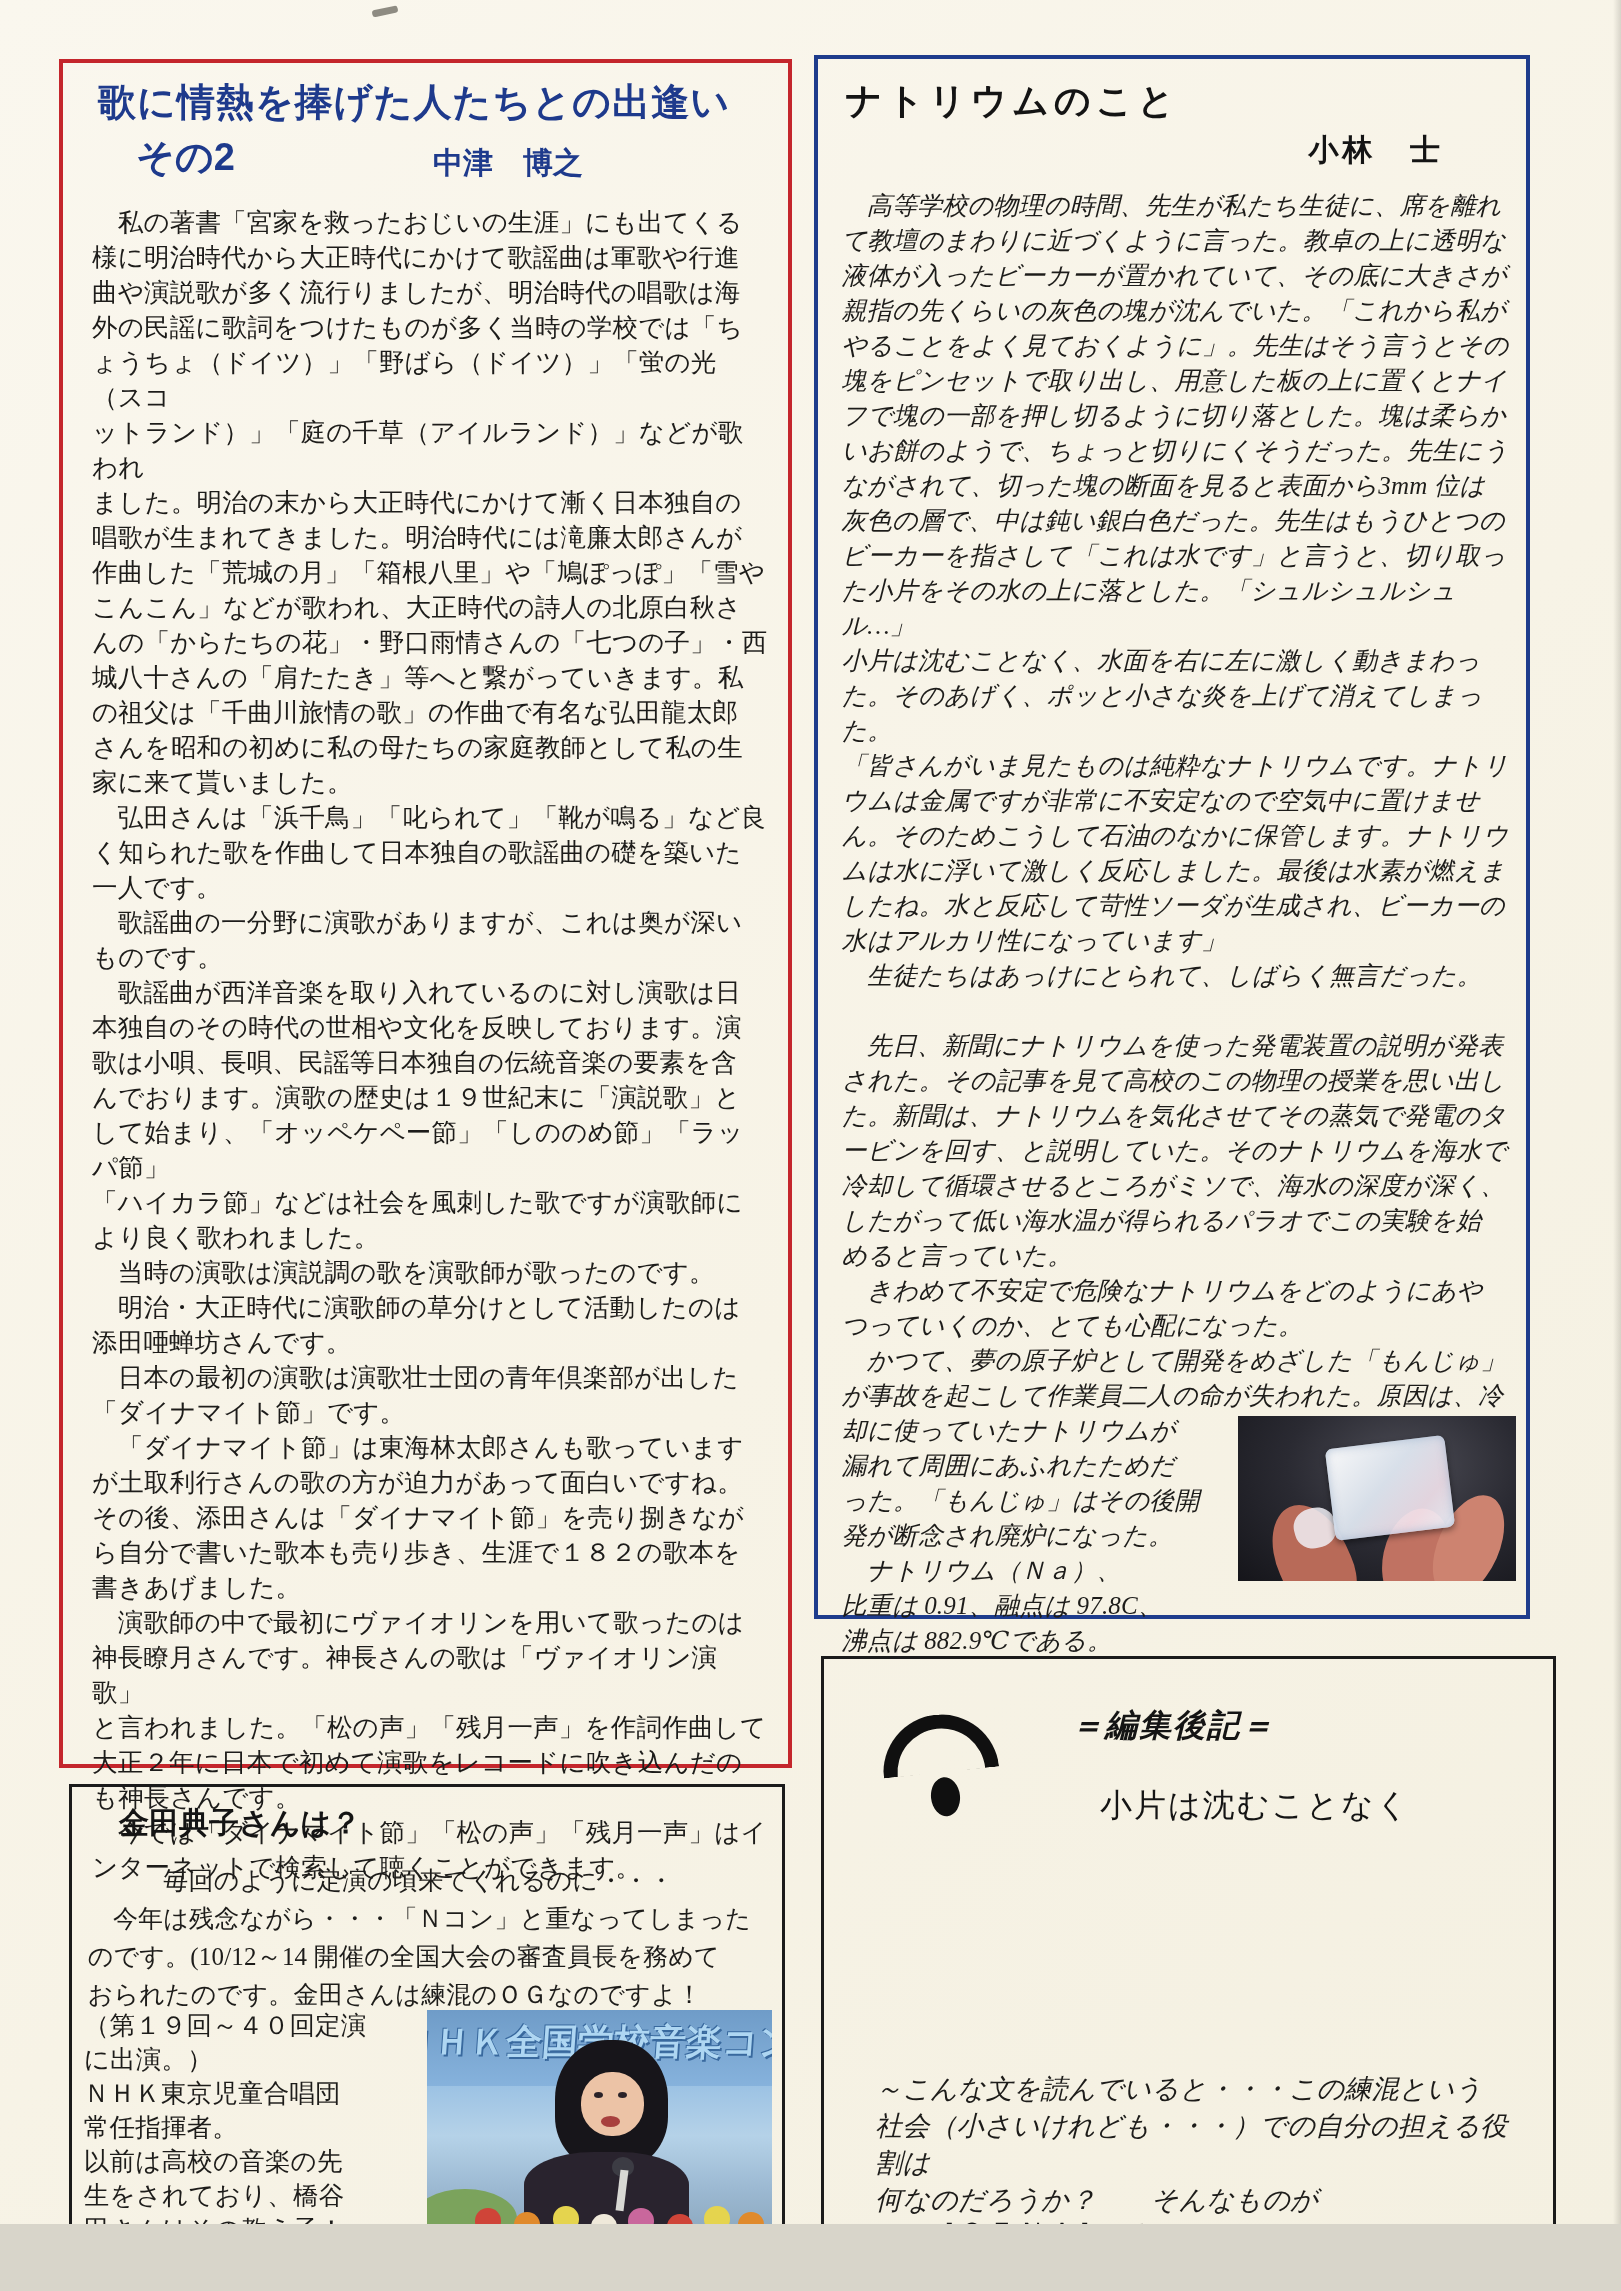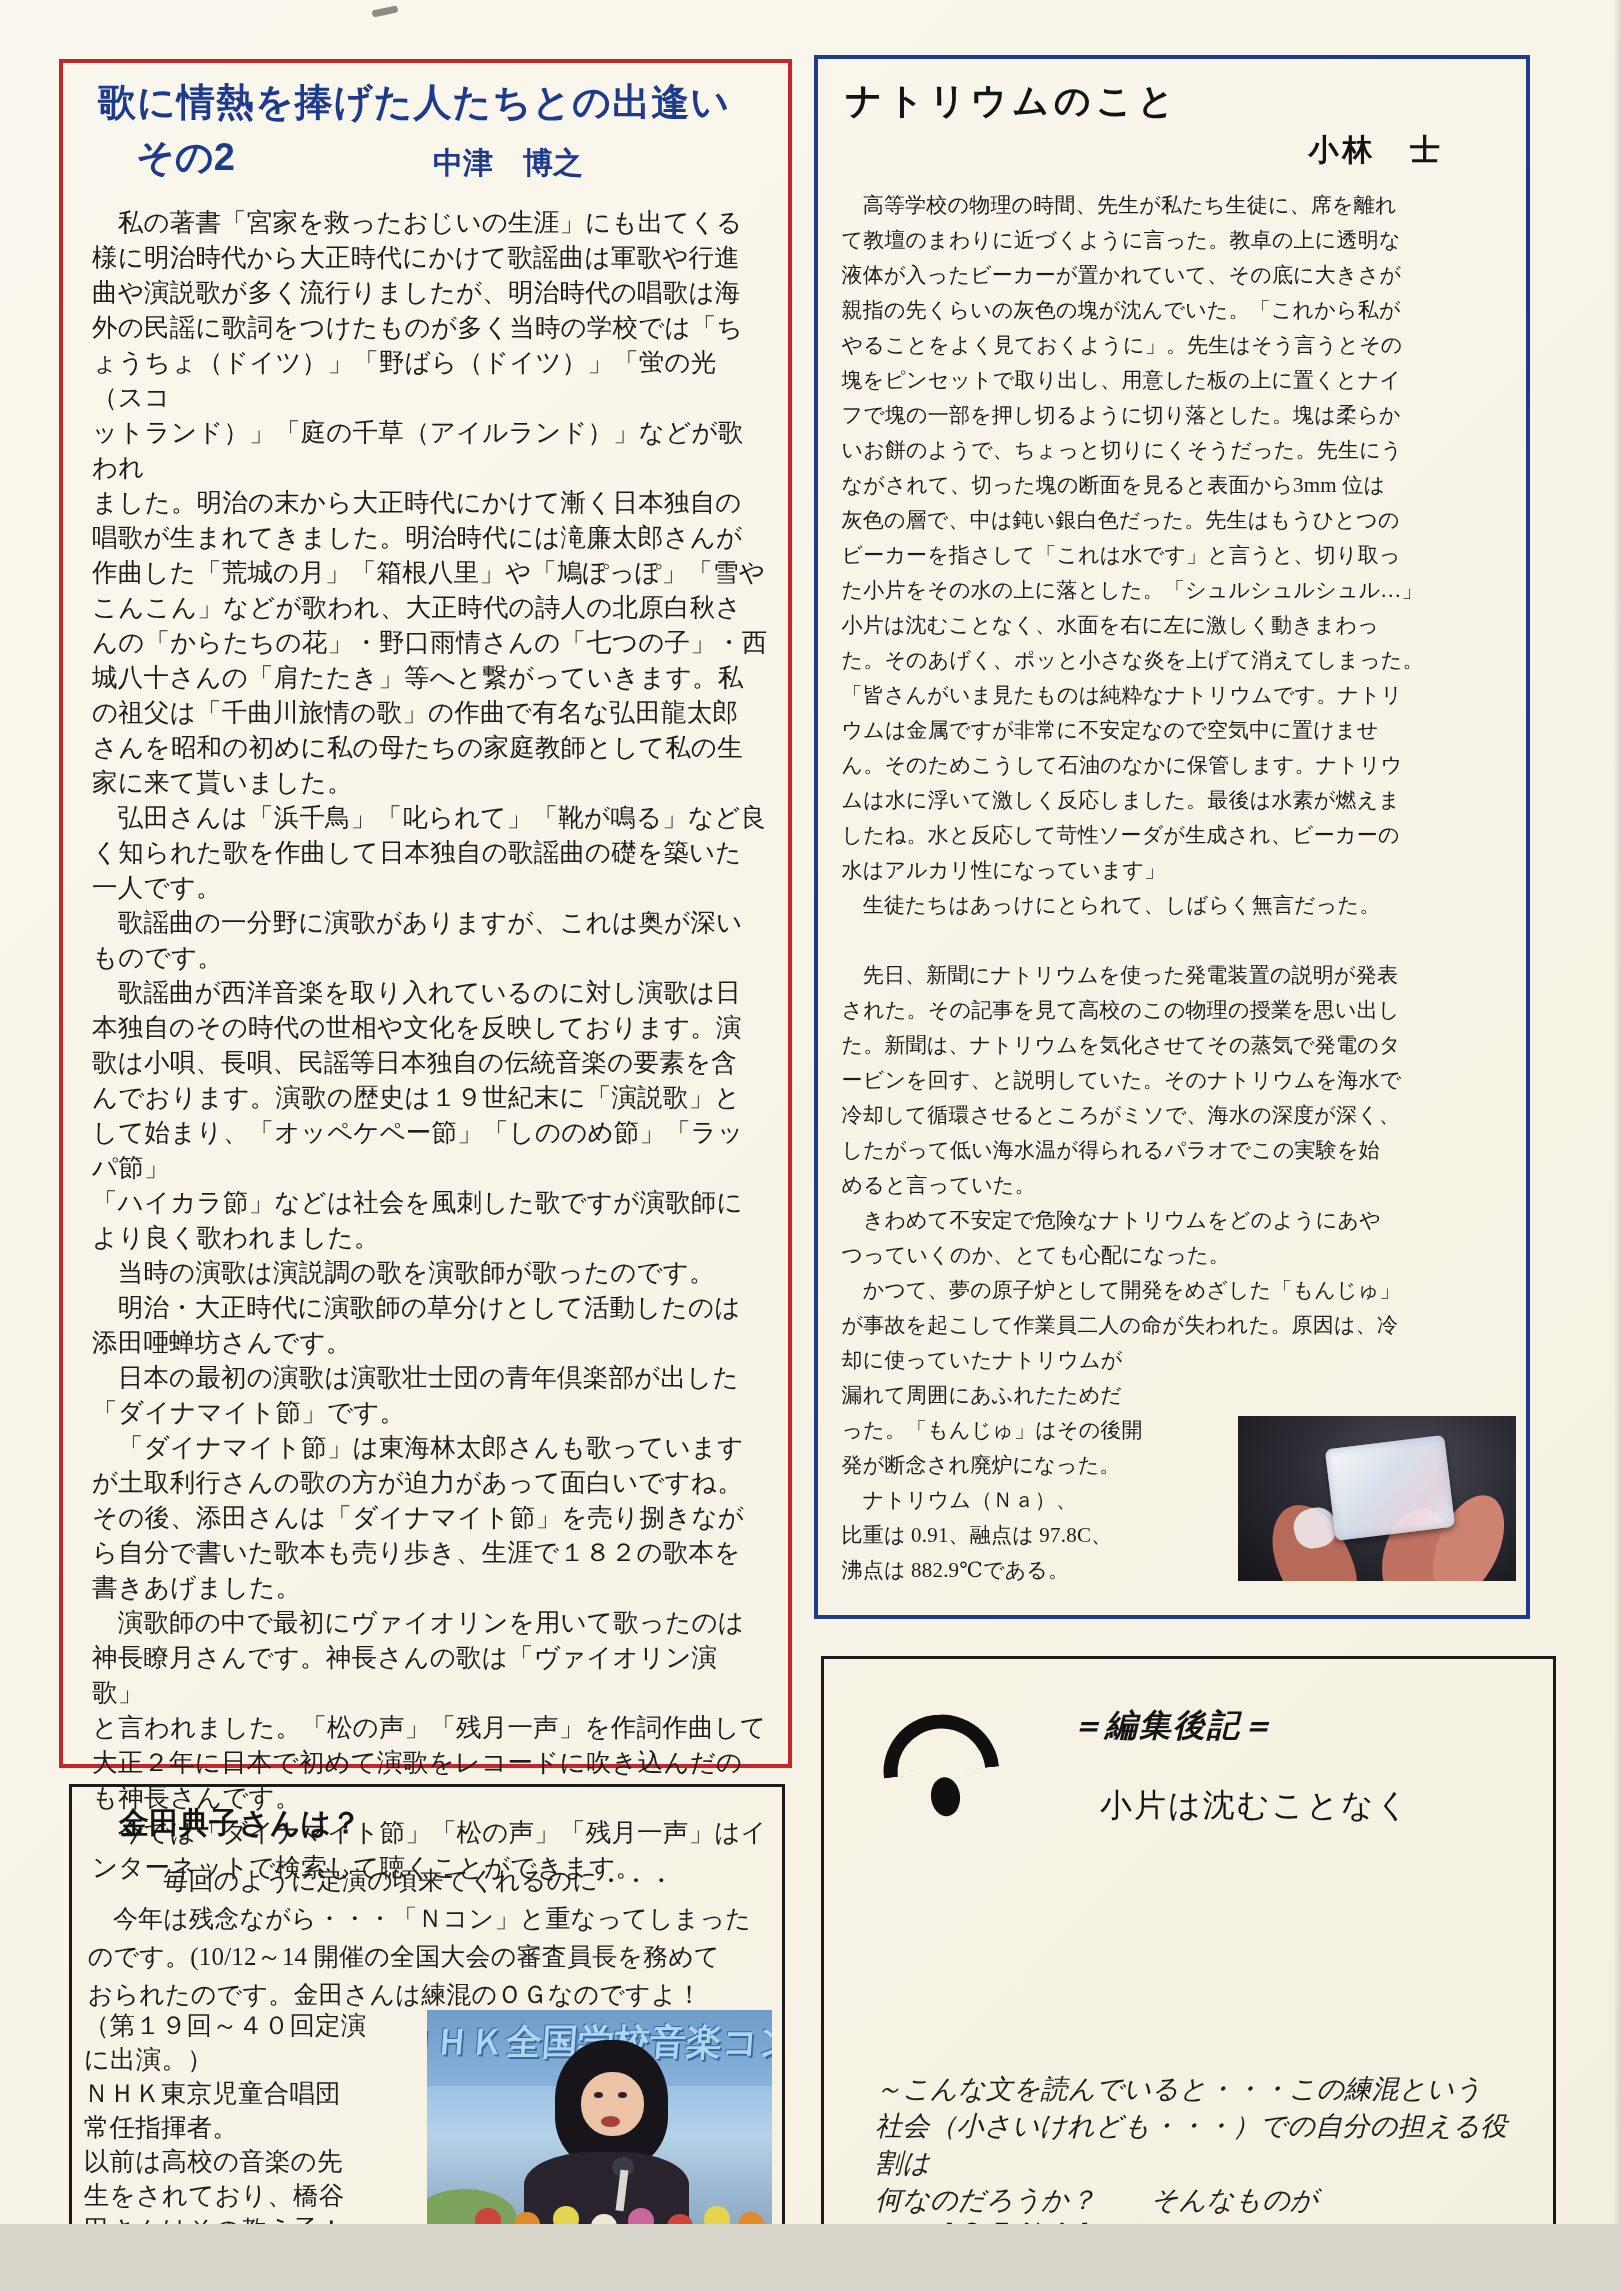--- a/index.html
+++ b/index.html
@@ -39,21 +39,21 @@
   .sodium-box{left:814px;top:55px;width:716px;height:1564px;border:4.9px solid #1e3c8c;}
   .sodium-title{
     position:absolute;left:27.4px;top:17.6px;
     font-family:"Liberation Sans","DejaVu Sans",sans-serif;
     font-weight:bold;font-size:36px;color:#141414;letter-spacing:4.9px;margin:0;
   }
   .sodium-author{
     position:absolute;right:82px;top:71px;
     font-weight:bold;font-size:30px;color:#141414;letter-spacing:3.9px;
   }
-  .sodium-body{left:23.5px;top:129px;width:676px;font-size:21px;line-height:35px;}
+  .sodium-body{left:23.5px;top:129px;width:676px;font-size:25px;line-height:35px;font-style:italic;}
   
   .sodium-photo{
     position:absolute;left:420px;top:1357px;width:278px;height:165px;margin:0;
     background:radial-gradient(ellipse at 60% 30%,#4c4c55 0%,#2a2a32 50%,#15151a 100%);
     overflow:hidden;
   }
   .sodium-photo div{position:absolute;}
   .sp-thumb{left:14%;top:52%;width:26%;height:70%;background:#b86a58;border-radius:50% 50% 40% 40%;transform:rotate(-24deg);}
   .sp-finger1{left:52%;top:56%;width:24%;height:62%;background:#c07262;border-radius:50%;transform:rotate(12deg);}
   .sp-finger2{left:72%;top:46%;width:22%;height:66%;background:#cd8370;border-radius:50%;transform:rotate(24deg);}

